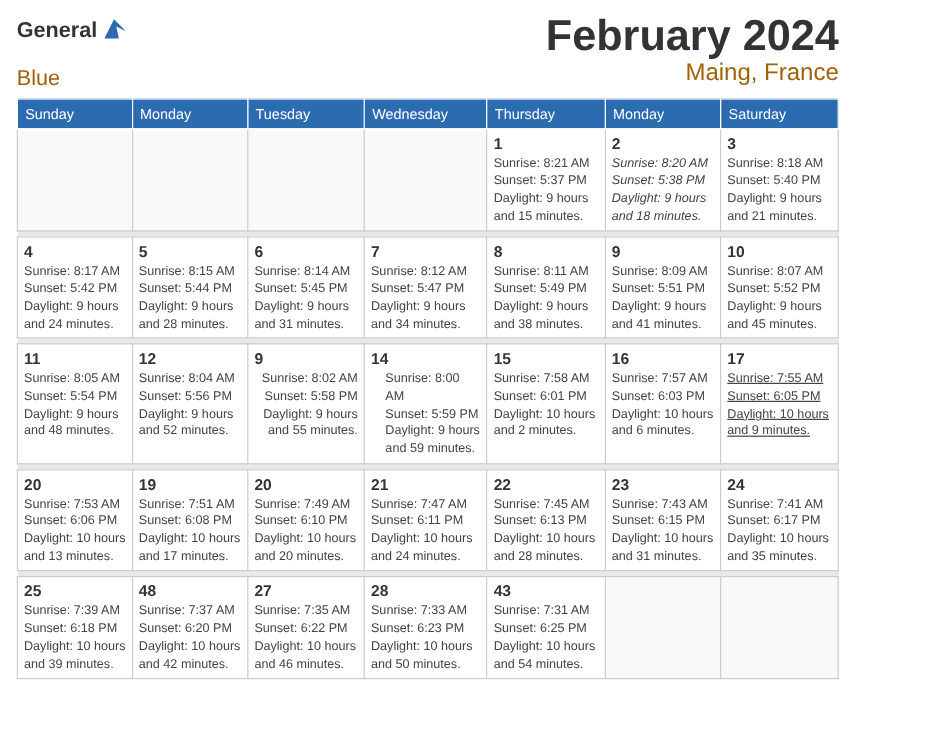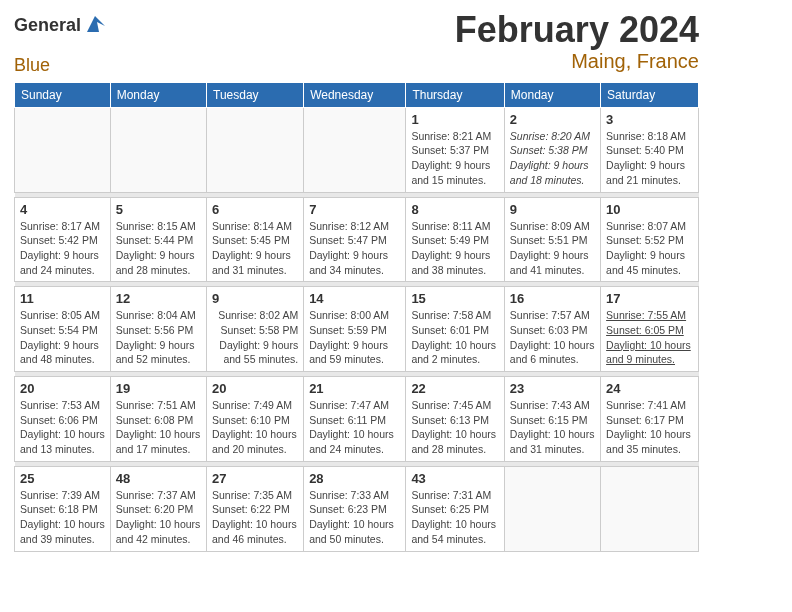--- a/index.html
+++ b/index.html
@@ -207,21 +207,21 @@
 Daylight: 9 hours and 52 minutes.</div>
           </td>
           <td>
             <span class="day-number">9</span>
             <div class="day-info" style="white-space: pre-line; text-align: right;">Sunrise: 8:02 AM
 Sunset: 5:58 PM
 Daylight: 9 hours and 55 minutes.</div>
           </td>
           <td>
             <span class="day-number">14</span>
-            <div class="day-info" style="white-space: pre-line;">Sunrise: 8:00 AM
+            <div class="day-info" style="white-space: pre-line; margin-left: 12px;">Sunrise: 8:00 AM
 Sunset: 5:59 PM
 Daylight: 9 hours and 59 minutes.</div>
           </td>
           <td>
             <span class="day-number">15</span>
             <div class="day-info" style="white-space: pre-line;">Sunrise: 7:58 AM
 Sunset: 6:01 PM
 Daylight: 10 hours and 2 minutes.</div>
           </td>
           <td>

